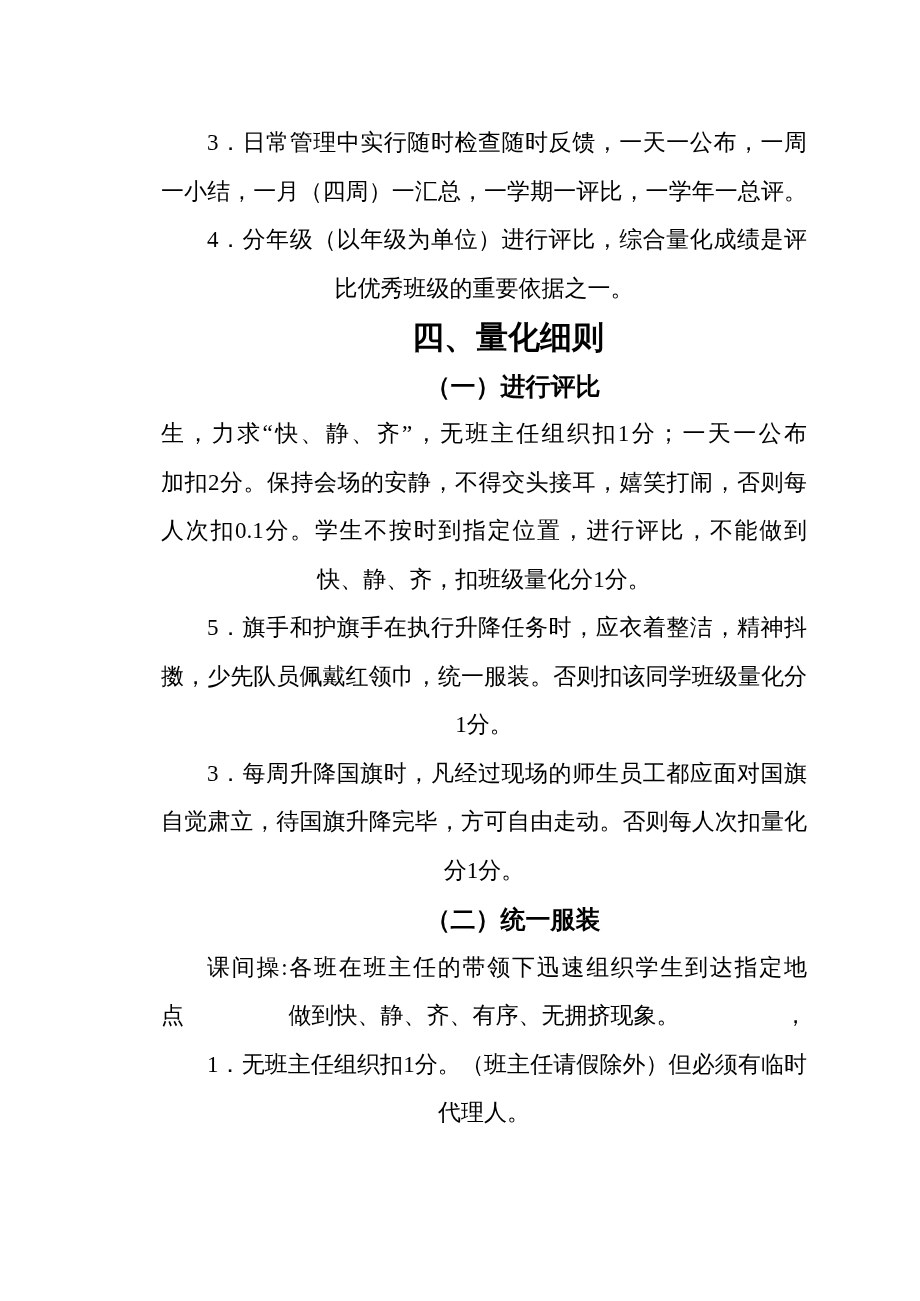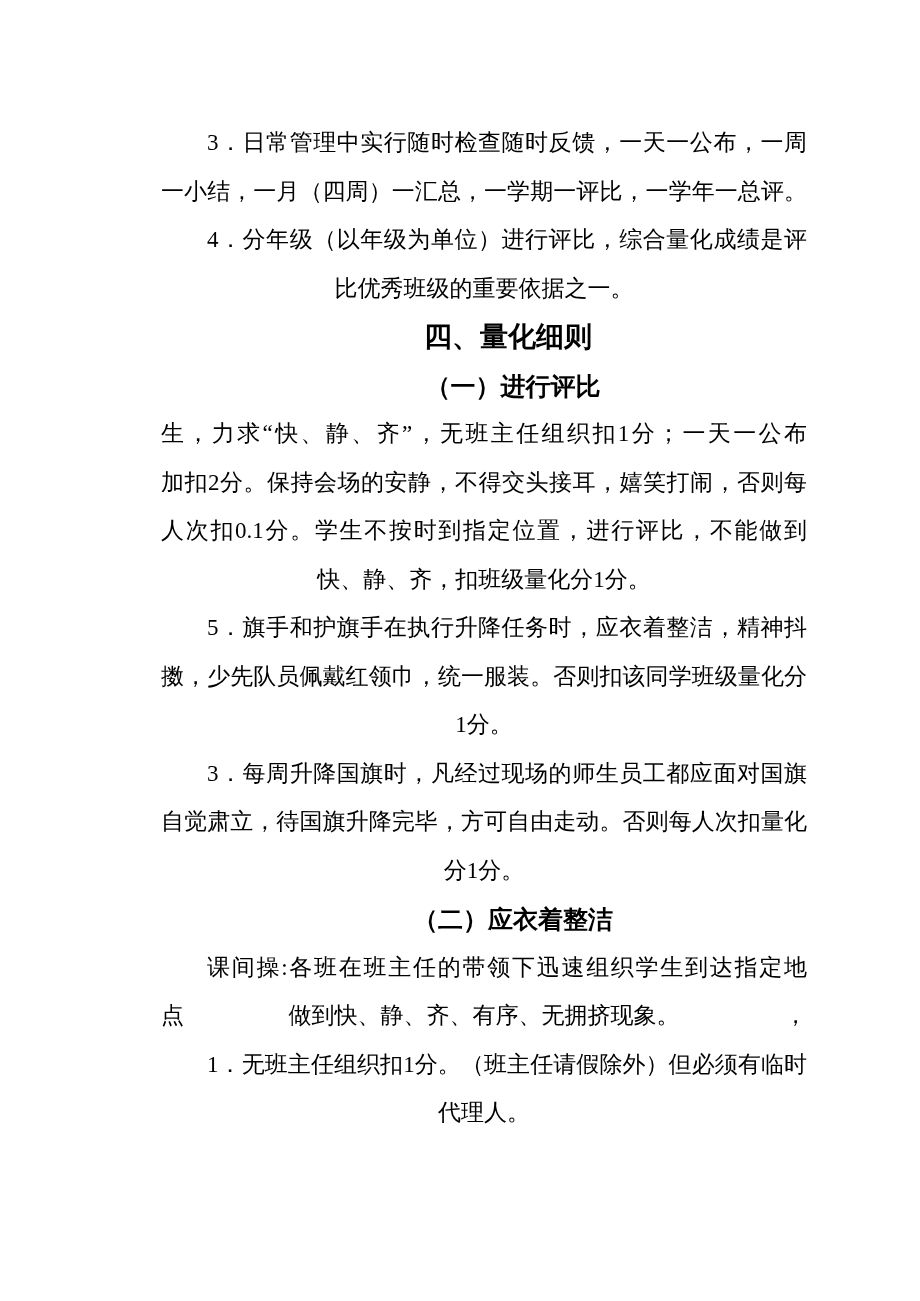--- a/index.html
+++ b/index.html
@@ -34,21 +34,21 @@
     white-space: normal;
     text-align: justify;
     text-align-last: justify;
   }
   .line.indent {
     text-indent: 46px;
   }
   .line.heading1 {
     font-family: "Liberation Sans", sans-serif;
     font-weight: 700;
-    font-size: 28px;
+    font-size: 32px;
     text-indent: 48px;
   }
   .line.heading2 {
     font-family: "Liberation Sans", sans-serif;
     font-weight: 700;
     font-size: 25px;
     text-indent: 58px;
   }
 </style>
 </head>
@@ -65,19 +65,19 @@
       <div class="line body fill">生，力求“快、静、齐”，无班主任组织扣1分；一天一公布</div>
       <div class="line body fill">加扣2分。保持会场的安静，不得交头接耳，嬉笑打闹，否则每</div>
       <div class="line body fill">人次扣0.1分。学生不按时到指定位置，进行评比，不能做到</div>
       <div class="line body">快、静、齐，扣班级量化分1分。</div>
       <div class="line body indent fill">5．旗手和护旗手在执行升降任务时，应衣着整洁，精神抖</div>
       <div class="line body fill">擞，少先队员佩戴红领巾，统一服装。否则扣该同学班级量化分</div>
       <div class="line body">1分。</div>
       <div class="line body indent fill">3．每周升降国旗时，凡经过现场的师生员工都应面对国旗</div>
       <div class="line body fill">自觉肃立，待国旗升降完毕，方可自由走动。否则每人次扣量化</div>
       <div class="line body">分1分。</div>
-      <div class="line heading2 indent">（二）应衣着整洁</div>
+      <div class="line heading2 indent">（二）统一服装</div>
       <div class="line body indent fill">课间操:各班在班主任的带领下迅速组织学生到达指定地点，</div>
       <div class="line body">做到快、静、齐、有序、无拥挤现象。</div>
       <div class="line body indent fill">1．无班主任组织扣1分。（班主任请假除外）但必须有临时</div>
       <div class="line body">代理人。</div>
     </div>
 </div>
 
 </body></html>

